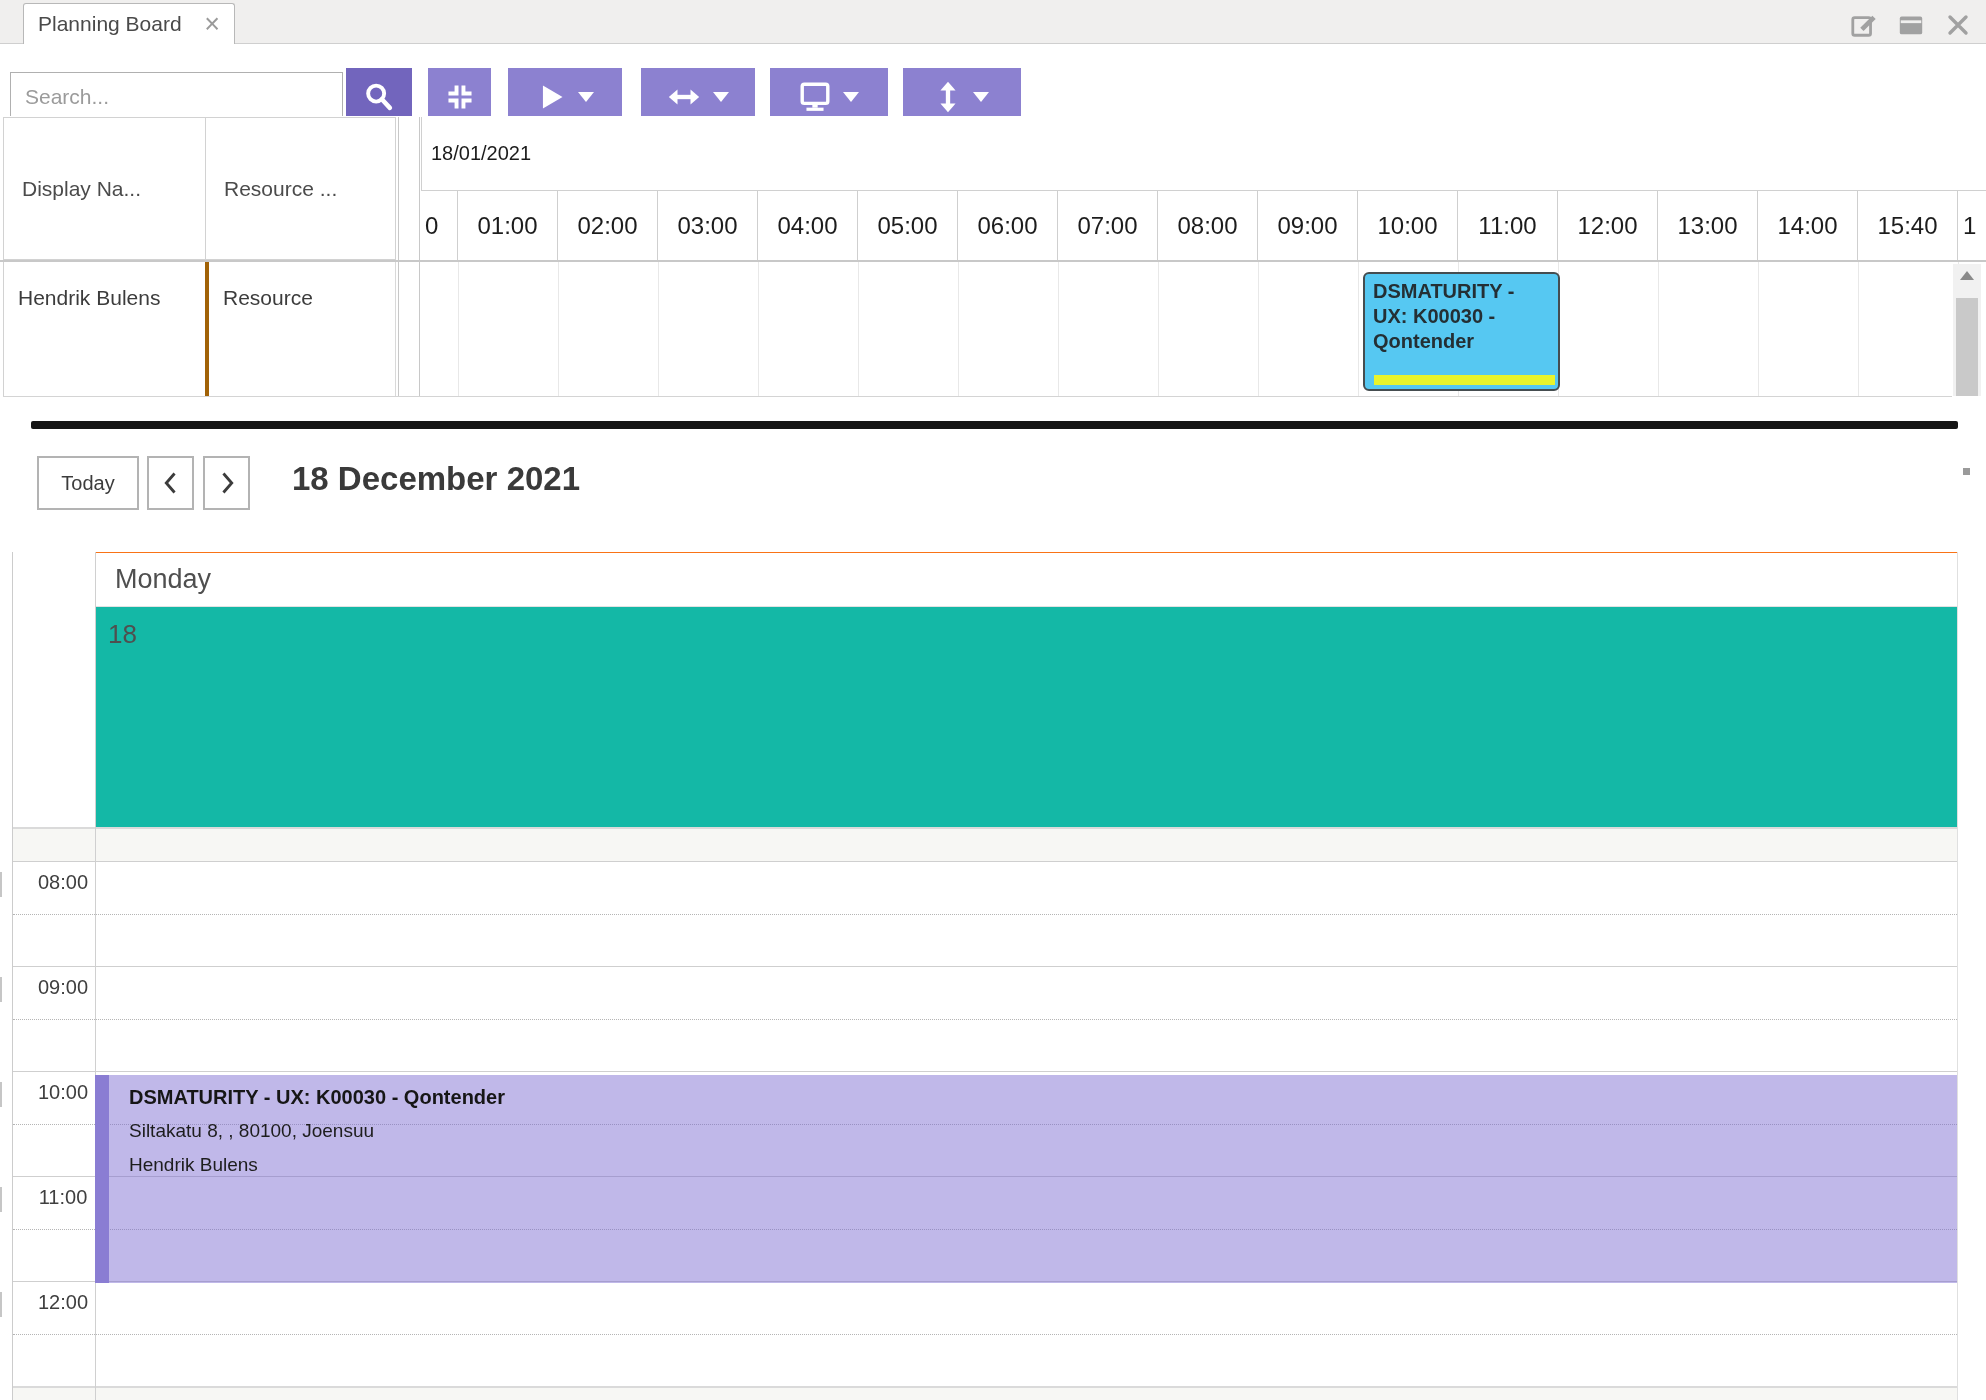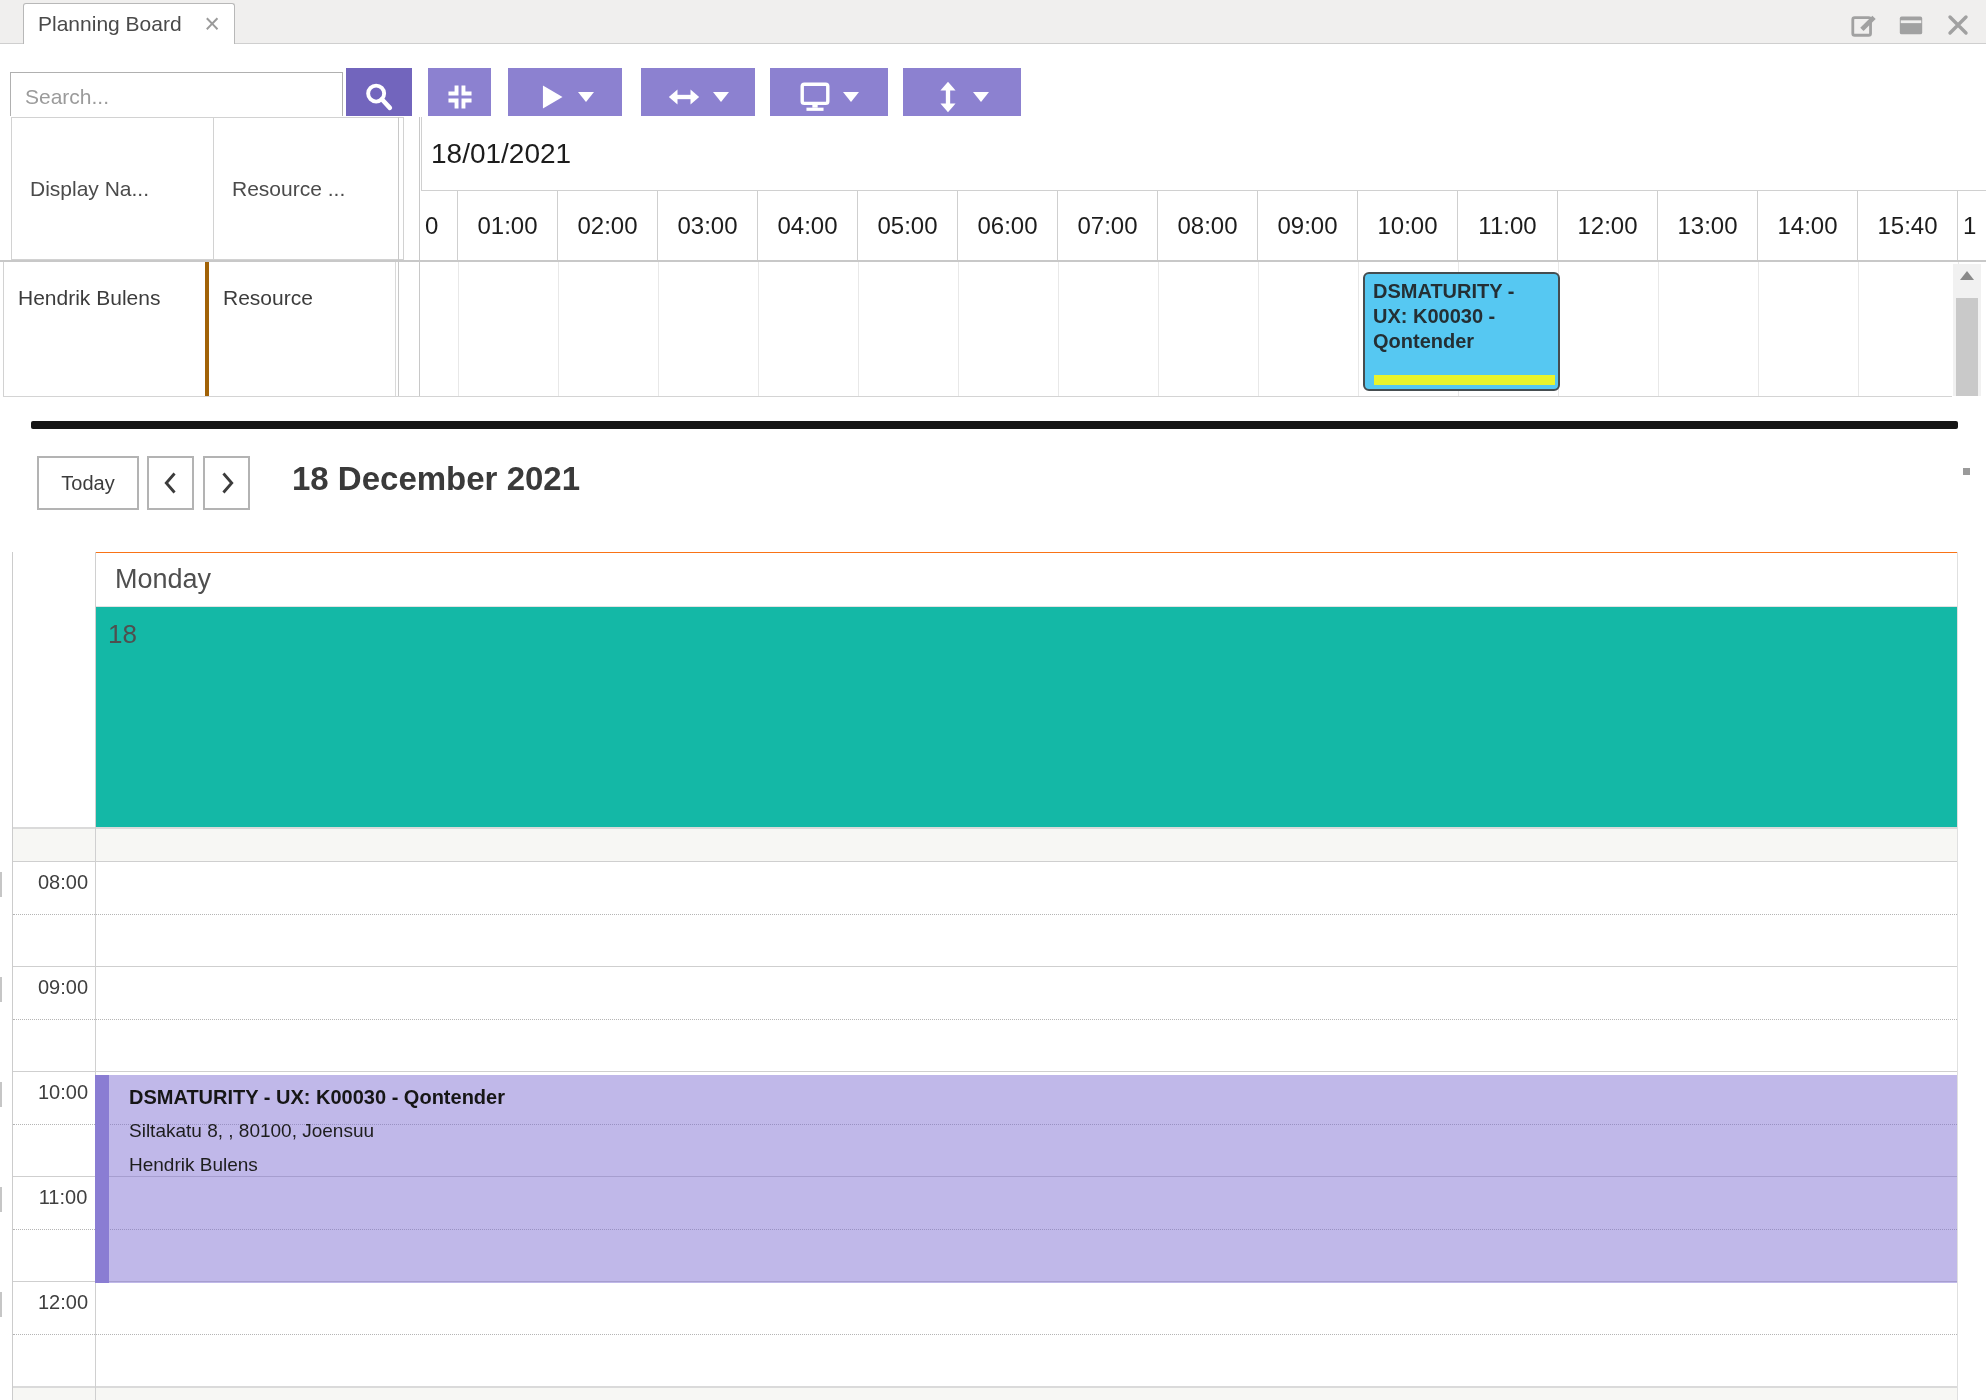--- a/index.html
+++ b/index.html
@@ -23,26 +23,26 @@
   .pbtn{top:8px;height:58px;background:#8c81d0;display:flex;align-items:center;justify-content:center;gap:12px;
         border:none;cursor:pointer;}
   .pbtn.dark{background:#7265bd;}
   .caret{width:0;height:0;border-left:8px solid transparent;border-right:8px solid transparent;border-top:10px solid #fff;}
   .ricons{right:14px;top:60px;display:flex;gap:17px;align-items:center;}
   .ricon{width:33px;height:33px;display:flex;align-items:center;justify-content:center;}
 
   
   .sched{left:0;top:116px;width:1986px;height:281px;background:#fff;}
   .hcell{position:absolute;top:1px;height:143px;border:1px solid #d2d2d2;border-right:none;box-sizing:border-box;
-         display:flex;align-items:center;padding-left:18px;font-size:21px;color:#4b4b4b;background:#fff;margin-left:8px;}
+         display:flex;align-items:center;padding-left:18px;font-size:21px;color:#4b4b4b;background:#fff;}
   .rcell{position:absolute;top:146px;height:134px;box-sizing:border-box;border-left:4px solid #a16207;
          padding:24px 0 0 14px;font-size:21px;color:#3c3c3c;background:#fff;}
   .vline{position:absolute;width:1px;background:#c8c8c8;}
   .dateband{left:421px;top:1px;width:1565px;height:74px;border-left:1px solid #d0d0d0;border-bottom:1px solid #d0d0d0;
-         box-sizing:border-box;display:flex;align-items:center;padding-left:9px;font-size:28px;color:#1c1c1c;}
+         box-sizing:border-box;display:flex;align-items:center;padding-left:9px;font-size:20px;color:#1c1c1c;}
   .tsrow{left:421px;top:75px;width:1565px;height:69px;display:flex;}
   .ts-cell{width:100px;box-sizing:border-box;border-right:1px solid #cfcfcf;display:flex;align-items:center;
          justify-content:center;font-size:24px;color:#1c1c1c;}
   .ts-partial{width:37px;justify-content:flex-start;padding-left:4px;}
   .ts-end{width:28px;border-right:none;justify-content:flex-start;padding-left:5px;}
   .thick{left:0;top:144px;width:1986px;height:2px;background:#c8c8c8;}
   .tl-grid{left:458px;top:146px;width:1528px;height:134px;
          background:repeating-linear-gradient(90deg,#e8e8e8 0 1px,transparent 1px 100px);}
   .rowbottom{left:3px;top:280px;width:1949px;height:1px;background:#d4d4d4;}
   .sev{left:1363px;top:156px;width:197px;height:119px;background:#56c8f2;border:2px solid #454d50;border-radius:6px;

